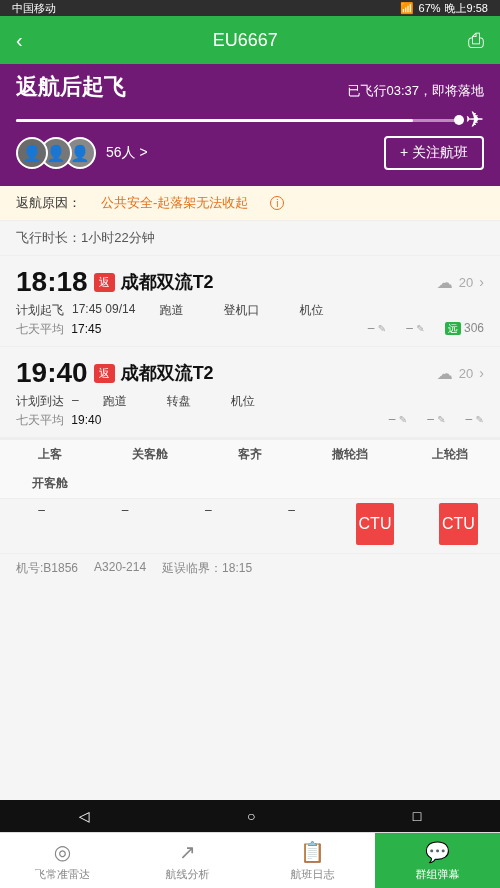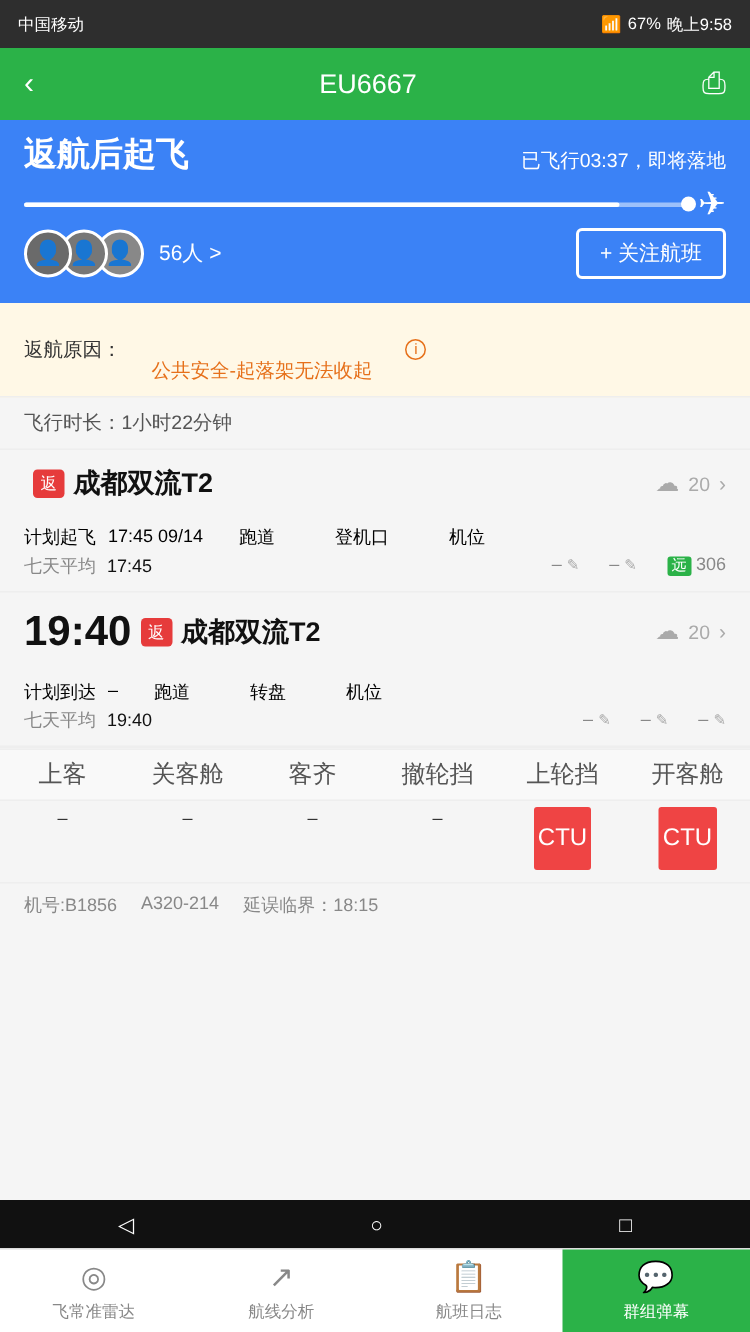--- a/index.html
+++ b/index.html
@@ -14,41 +14,41 @@
 
     
     .status-bar {
       background: #2e2e2e;
       color: white;
       font-size: 11px;
       padding: 4px 12px;
       display: flex;
       justify-content: space-between;
       align-items: center;
-      height: 32px;
+      height: 16px;
     }
     .status-left { font-size: 11px; }
     .status-right { display: flex; align-items: center; gap: 4px; font-size: 11px; }
 
     
     .header {
       background: #2bb248;
       color: white;
       padding: 10px 16px;
       display: flex;
       align-items: center;
       justify-content: space-between;
       height: 48px;
     }
     .header-title { font-size: 18px; font-weight: 400; }
     .header-icon { font-size: 20px; cursor: pointer; }
 
     
     .flight-info-green {
-      background: #3b82f6;
+      background: #701a75;
       color: white;
       padding: 8px 16px 16px;
     }
     .flight-status-text { font-size: 22px; font-weight: bold; margin-bottom: 6px; }
     .flight-sub-status { font-size: 13px; float: right; margin-top: -26px; }
     .progress-bar-wrap {
       margin: 10px 0 8px;
       position: relative;
       height: 16px;
       display: flex;
@@ -117,21 +117,21 @@
       background: #fff8e6;
       padding: 8px 16px;
       font-size: 13px;
       color: #333;
       display: flex;
       align-items: center;
       gap: 20px;
       border-bottom: 1px solid #eee;
     }
     .return-reason-label { color: #333; }
-    .return-reason-value { color: #e6701a; margin-top: 28px; }
+    .return-reason-value { color: #e6701a; }
     .info-circle {
       width: 14px; height: 14px;
       border: 1px solid #e6701a;
       border-radius: 50%;
       display: inline-flex;
       align-items: center;
       justify-content: center;
       font-size: 10px;
       color: #e6701a;
       margin-left: 2px;
@@ -170,35 +170,36 @@
     .route-city { font-size: 18px; font-weight: 600; color: #111; }
     .route-right { display: flex; align-items: center; gap: 6px; color: #aaa; font-size: 13px; }
     .cloud-icon { font-size: 16px; color: #aaa; }
     .schedule-row {
       display: flex;
       gap: 8px;
       font-size: 12px;
       color: #888;
       margin-top: 4px;
     }
-    .schedule-row span { color: #000000; margin-top: 12px; }
+    .schedule-row span { color: #404040; }
 
     
     .ground-ops {
       border-top: 1px solid #eee;
       padding: 0 0 4px;
     }
     .ground-ops-header {
       display: grid;
-      grid-template-columns: repeat(6, 1fr);
+      grid-template-columns: repeat(5, 1fr);
       background: #f9f9f9;
       border-bottom: 1px solid #eee;
       border-top: 1px solid #eee;
-      font-size: 16px;
+      font-size: 12px;
       color: #555;
+      font-weight: bold;
     }
     .ground-ops-header div, .ground-ops-row div {
       padding: 6px 4px;
       text-align: center;
     }
     .ground-ops-row {
       display: grid;
       grid-template-columns: repeat(6, 1fr);
       font-size: 12px;
       color: #333;
@@ -325,20 +326,21 @@
   <span class="info-circle">i</span>
 </div>
 
 <div class="flight-meta">
   <span>飞行时长：1小时22分钟</span>
 </div>
 
 <div class="route-section">
   <div class="route-time-row">
     <div style="display:flex; align-items:center;">
+      <span class="route-time">18:18</span>
       <span class="route-tag">返</span>
       <span class="route-city">成都双流T2</span>
     </div>
     <div class="route-right">
       <span class="cloud-icon">☁</span>
       <span>20</span>
       <span class="chevron">›</span>
     </div>
   </div>
 

